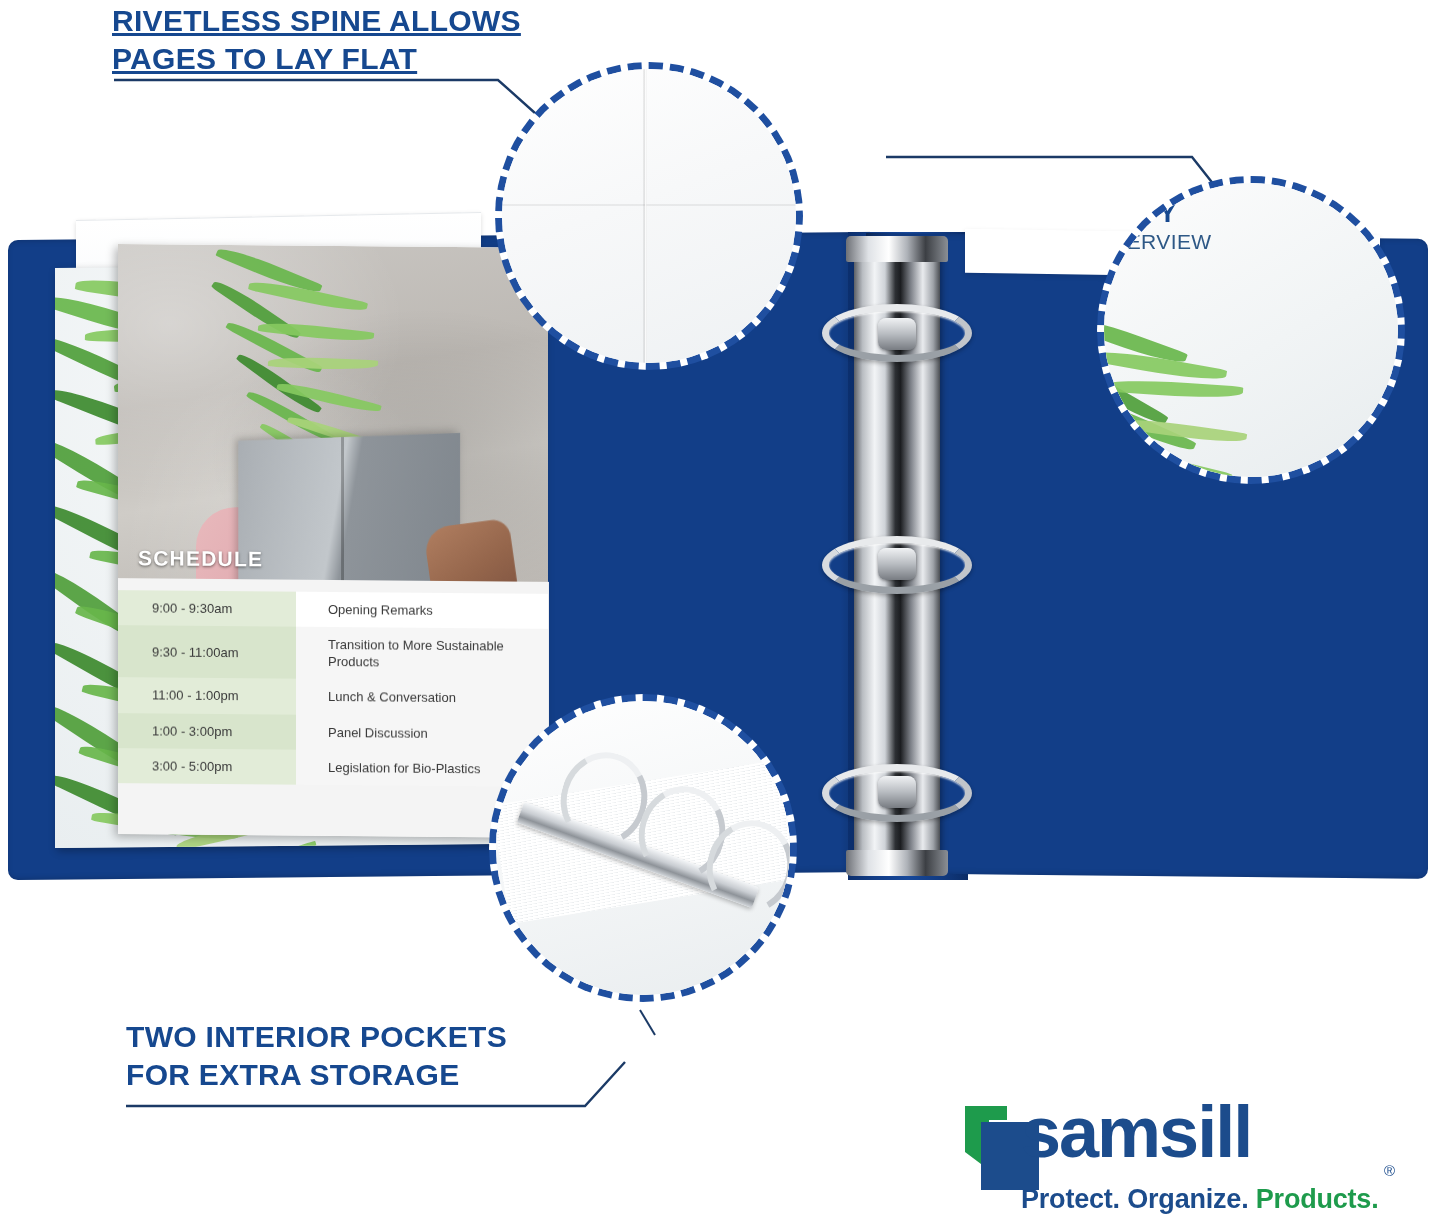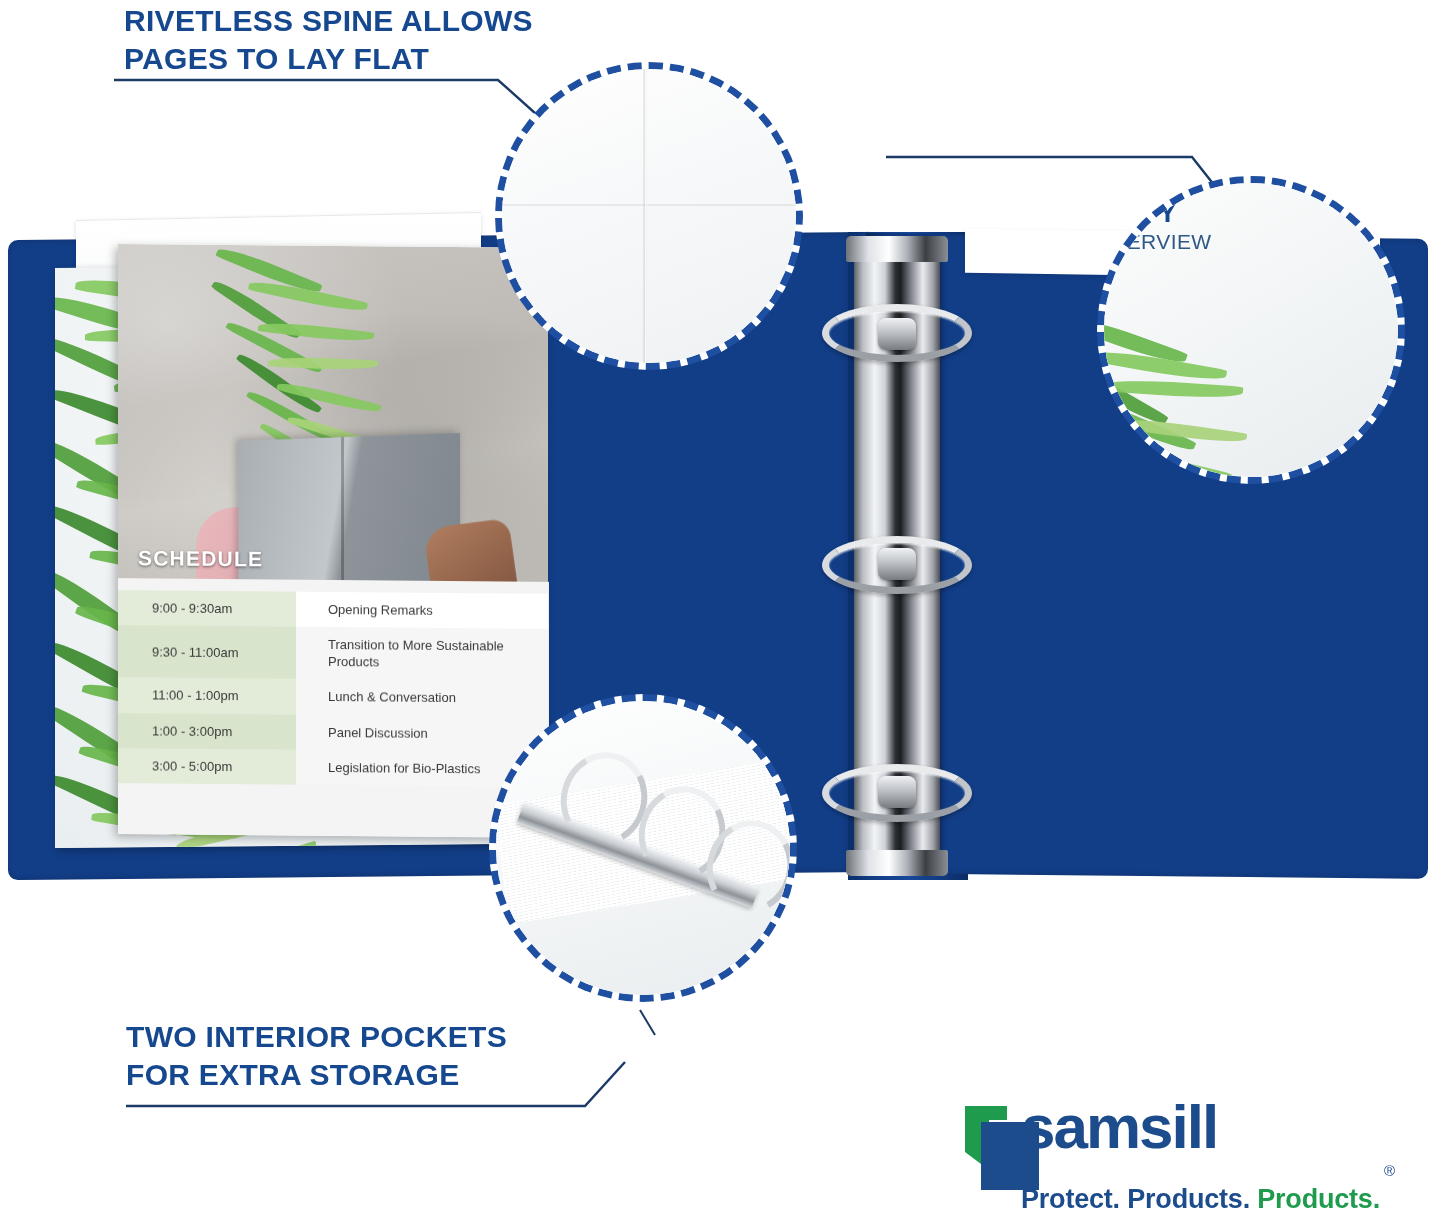--- a/index.html
+++ b/index.html
@@ -26,21 +26,21 @@
   .callout-text {
     position: absolute;
     color: #16488F;
     font-weight: bold;
     font-size: 30px;
     line-height: 1.26;
     letter-spacing: 0.3px;
     text-transform: uppercase;
     white-space: pre-line;
   }
-  #callout-tl { left: 124px; top: 2px; }
+  #callout-tl { left: 112px; top: 2px; text-decoration: underline; }
   #callout-tr { left: 884px; top: 70px; }
   #callout-bl { left: 126px; top: 1018px; }
 
   
   #binder {
     position: absolute;
     left: 8px;
     top: 236px;
     width: 1420px;
     height: 640px;
@@ -395,21 +395,21 @@
     width: 432px; height: 104px;
   }
   #logo-mark {
     position: absolute;
     left: 0; top: 0;
     width: 76px; height: 86px;
   }
   #logo-wordmark {
     position: absolute;
     left: 58px; top: -8px;
-    font-size: 62px;
+    font-size: 72px;
     font-weight: bold;
     color: #1C4C8C;
     letter-spacing: -2px;
     line-height: 1;
   }
   #logo-reg {
     position: absolute;
     right: 0; top: 58px;
     font-size: 15px;
     color: #1C4C8C;
@@ -600,17 +600,17 @@
 for extra storage</div>
 
   <div id="logo">
     <svg id="logo-mark" viewBox="0 0 76 86" width="76" height="86">
       <path d="M2 2 L44 2 L44 16 L26 16 L26 66 L2 48 Z" fill="#1E9B4C"></path>
       <rect x="18" y="18" width="58" height="68" fill="#1C4C8C"></rect>
     </svg>
     <div id="logo-wordmark">samsill</div>
     <div id="logo-reg">®</div>
     <div id="logo-tagline">
-      <span class="tag-blue">Protect. Products. </span><span class="tag-green">Products.</span>
+      <span class="tag-blue">Protect. Organize. </span><span class="tag-green">Products.</span>
     </div>
   </div>
 
 </div>
 
 </body></html>

